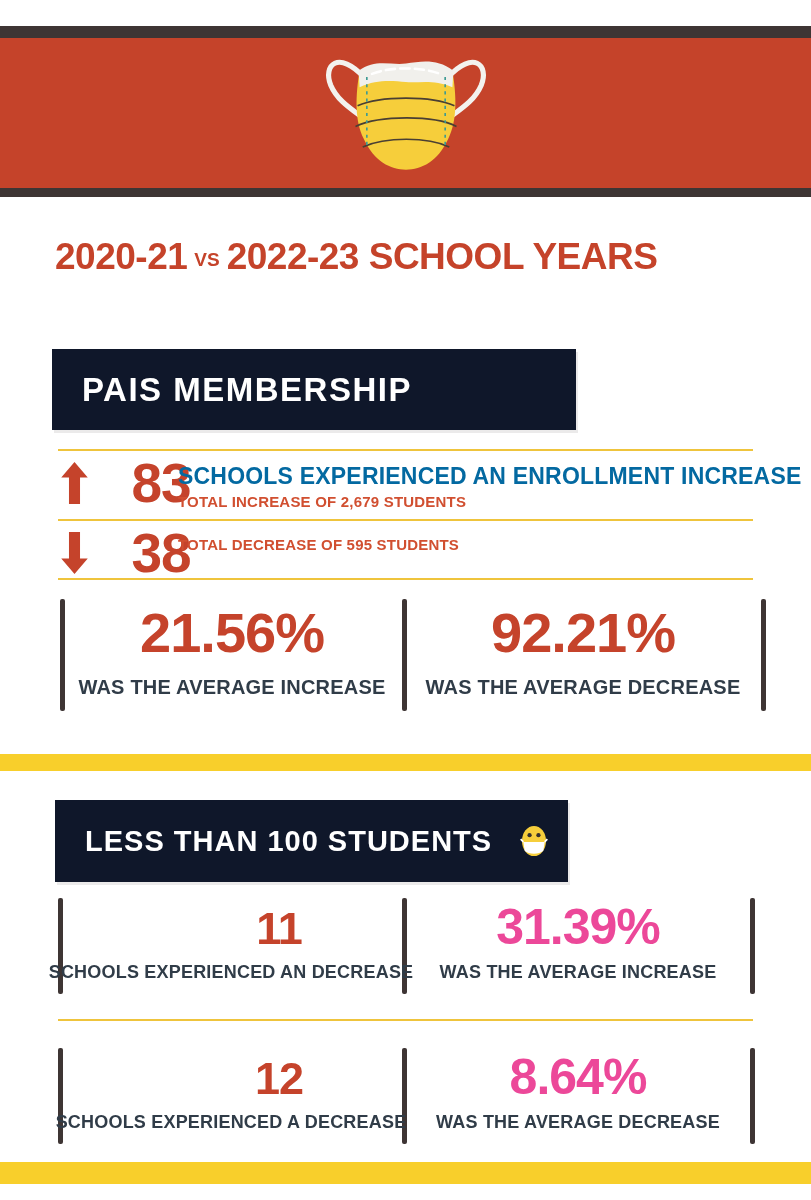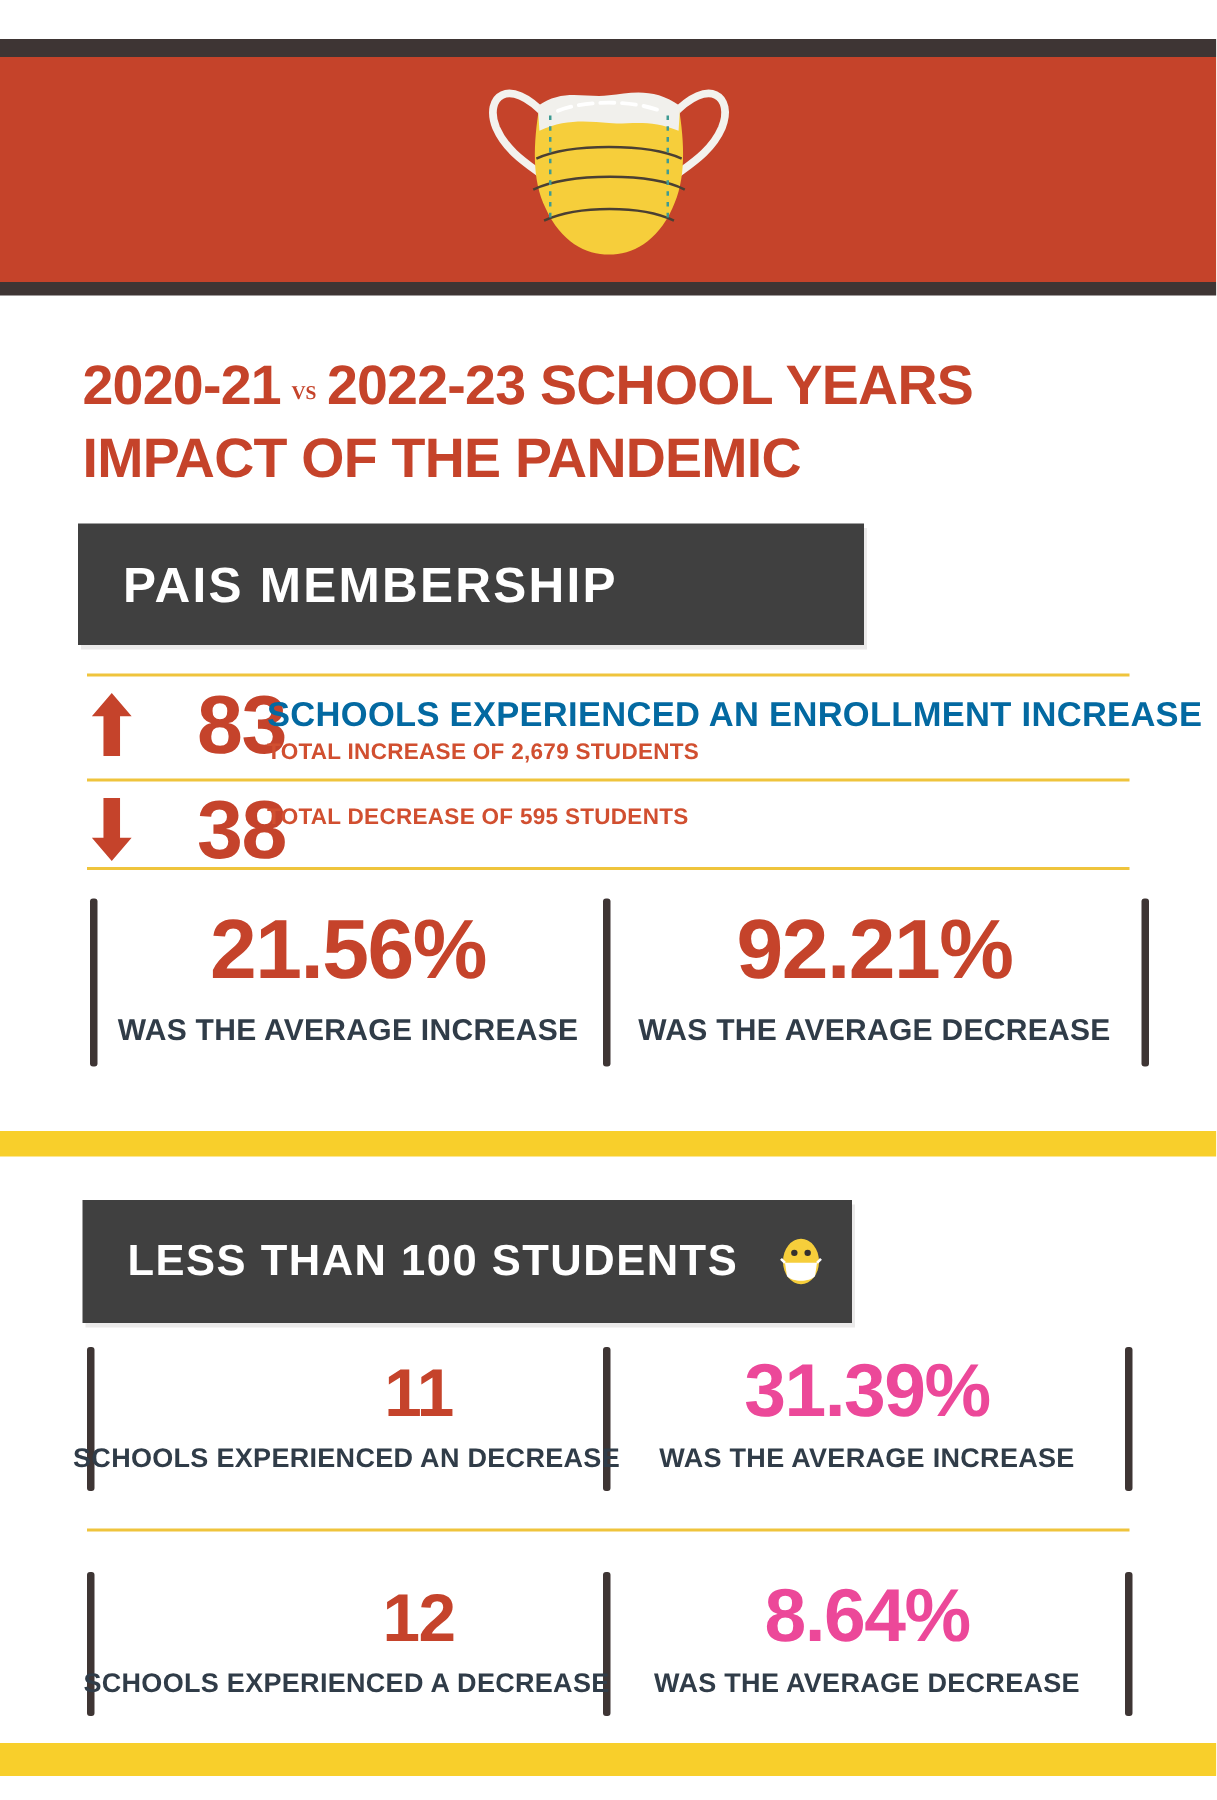--- a/index.html
+++ b/index.html
@@ -9,24 +9,24 @@
   
   .bar-dark{position:absolute;left:0;width:811px;background:#3E3534;}
   .bar-dark.top{top:26px;height:12px;}
   .hero{position:absolute;left:0;top:38px;width:811px;height:150px;background:#C5432A;}
   .hero svg{position:absolute;left:50%;top:8px;transform:translateX(-50%);}
   .bar-dark.hero-bottom{top:188px;height:9px;}
 
   
   .title{position:absolute;left:55px;top:236px;color:#C5432A;font-weight:bold;
          font-size:37px;line-height:41px;letter-spacing:-0.5px;}
-  .title .vs{font-size:13px;letter-spacing:0;margin:0 7px;position:relative;top:-3px;font-family:Liberation Serif, serif;}
+  .title .vs{font-size:19px;letter-spacing:0;margin:0 7px;position:relative;top:-3px;}
 
   
-  .banner{position:absolute;background:#404040;color:#fff;font-weight:bold;
+  .banner{position:absolute;background:#0f172a;color:#fff;font-weight:bold;
           display:flex;align-items:center;box-shadow:2px 3px 0 rgba(62,53,52,0.10);}
   .banner.pais{left:52px;top:349px;width:524px;height:81px;font-size:33px;letter-spacing:1.5px;padding-left:30px;box-sizing:border-box;}
   .banner.under100{left:55px;top:800px;width:513px;height:82px;font-size:29px;letter-spacing:1px;padding-left:30px;box-sizing:border-box;}
   .banner .emoji{margin-left:26px;display:inline-flex;}
 
   
   .hairline{position:absolute;left:58px;width:695px;height:2px;background:#EFC43C;}
 
   
   .stat-row{position:absolute;left:58px;width:700px;height:60px;}
@@ -69,21 +69,20 @@
       <path d="M36 78 C 60 67, 112 67, 134 78" fill="none" stroke="#4A3F33" stroke-width="1.6"></path>
       <path d="M43 98 C 65 88, 106 88, 127 98" fill="none" stroke="#4A3F33" stroke-width="1.6"></path>
       <line x1="47" y1="30" x2="47" y2="98" stroke="#3E9B93" stroke-width="1.6" stroke-dasharray="3 4"></line>
       <line x1="123" y1="30" x2="123" y2="98" stroke="#3E9B93" stroke-width="1.6" stroke-dasharray="3 4"></line>
     </svg>
   </div>
   <div class="bar-dark hero-bottom"></div>
 
   <div class="title">
     <div><span>2020-21</span><span class="vs">VS</span><span>2022-23 SCHOOL YEARS</span></div>
-    <div>IMPACT OF THE PANDEMIC</div>
   </div>
 
   <div class="banner pais">
     <span>PAIS MEMBERSHIP</span>
   </div>
 
   <div class="hairline" style="top:449px"></div>
 
   <div class="stat-row" style="top:457px">
     <svg class="arrow" width="27" height="42" viewBox="0 0 24 38">

